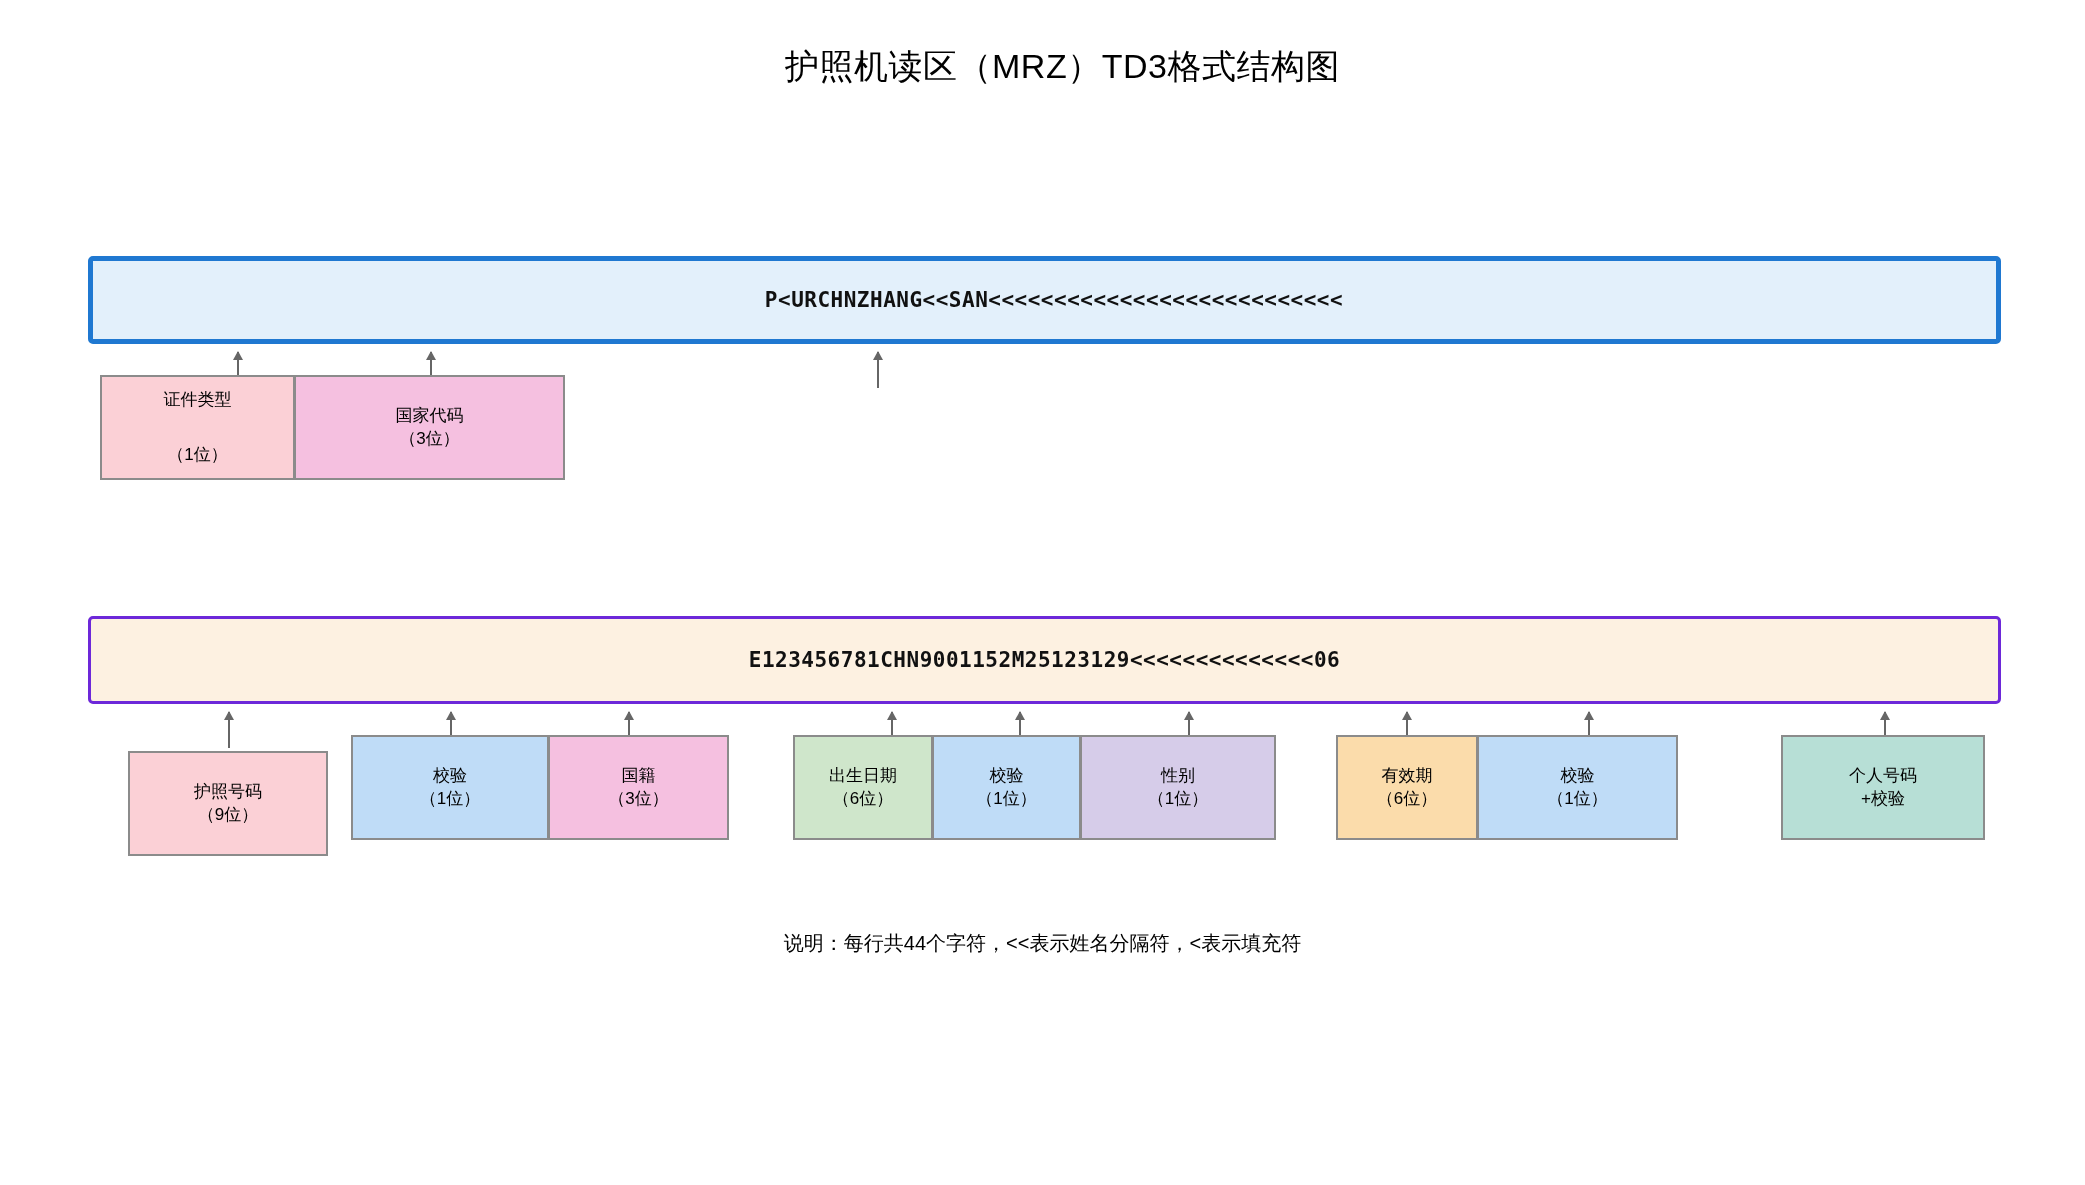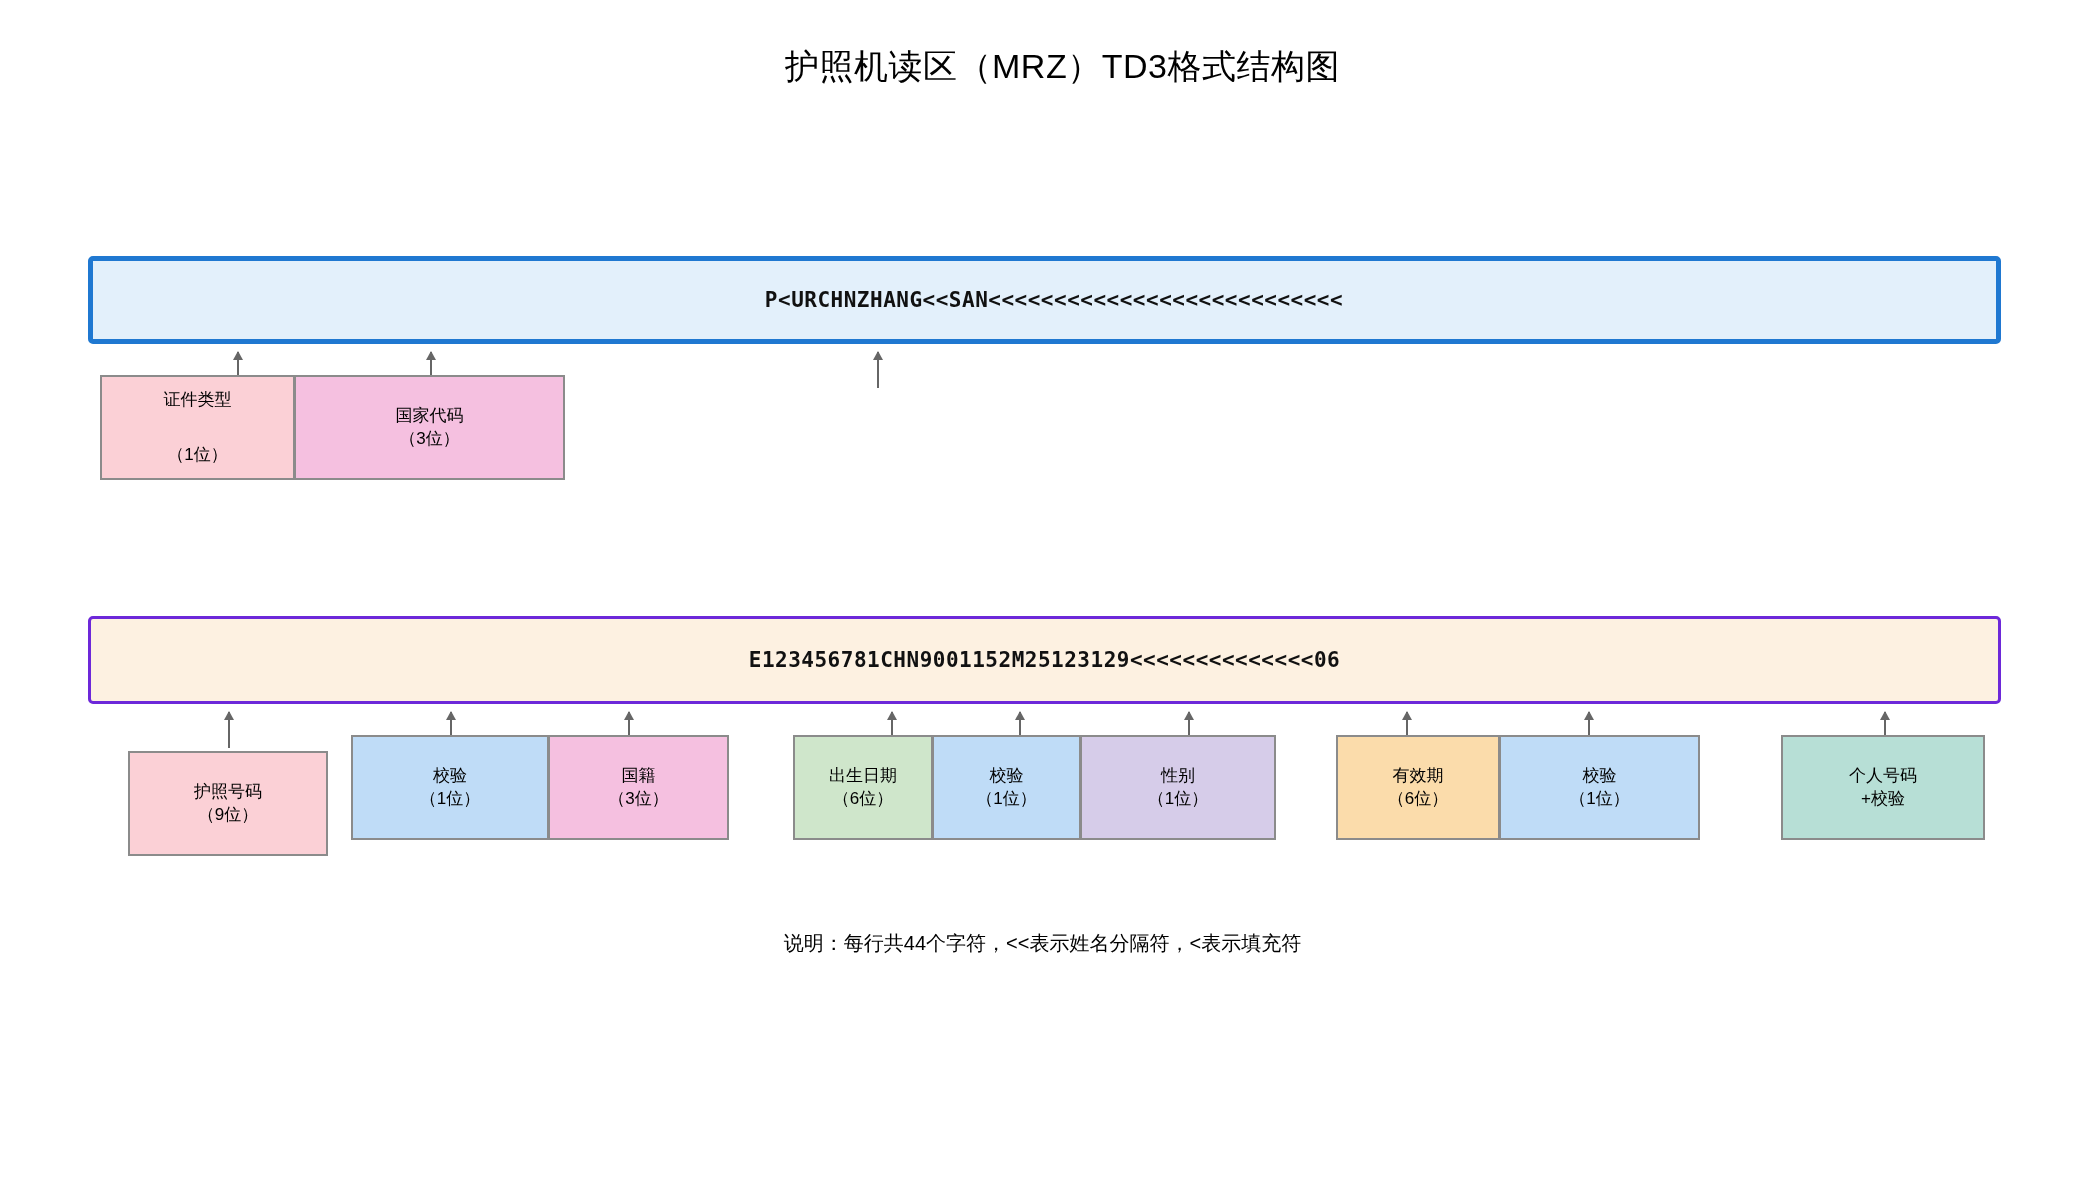--- a/index.html
+++ b/index.html
@@ -191,21 +191,21 @@
       <span class="f-name">校验</span>
       <span class="f-bits">（1位）</span>
     </div>
     <div class="field-box" style="width: 195px; background: rgb(214, 204, 233);">
       <span class="f-name">性别</span>
       <span class="f-bits">（1位）</span>
     </div>
   </div>
 
   <div class="field-group" style="left:1336px; top:735px;">
-    <div class="field-box" style="width: 164px; background: rgb(251, 220, 171);">
+    <div class="field-box" style="width: 142px; background: rgb(251, 220, 171);">
       <span class="f-name">有效期</span>
       <span class="f-bits">（6位）</span>
     </div>
     <div class="field-box" style="width: 200px; background: rgb(191, 220, 247);">
       <span class="f-name">校验</span>
       <span class="f-bits">（1位）</span>
     </div>
   </div>
 
   <div class="field-group" style="left:1781px; top:735px;">

